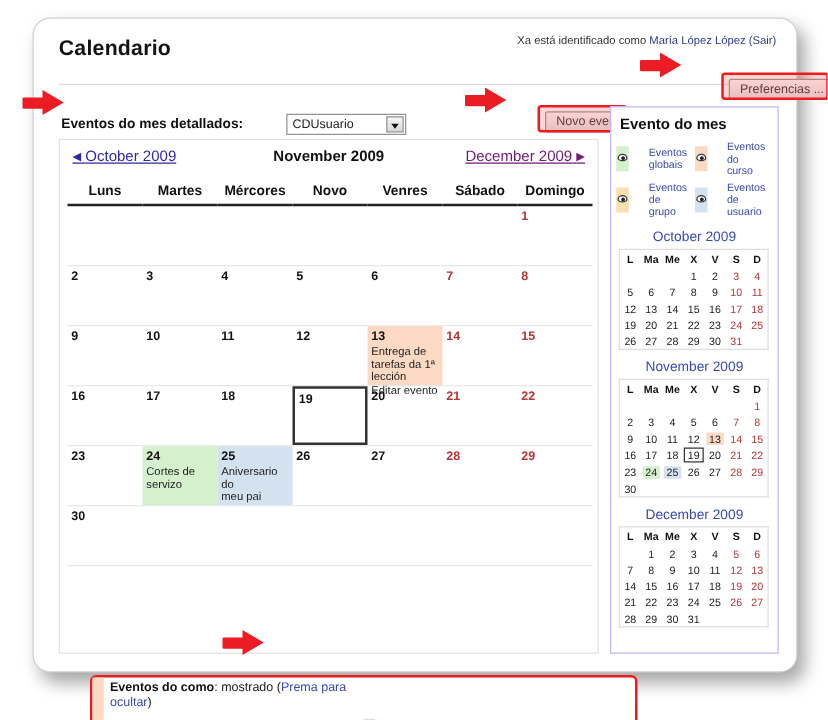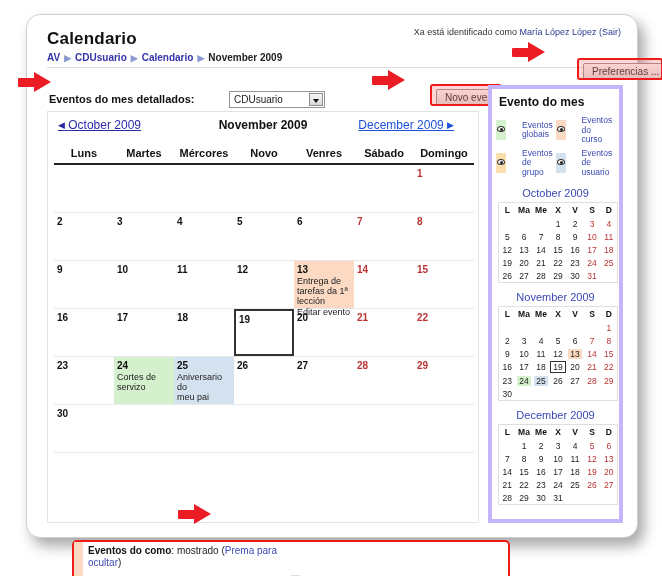--- a/index.html
+++ b/index.html
@@ -97,27 +97,27 @@
   
   .main{
     position:absolute;left:20px;top:96px;width:576px;height:412px;
   }
   .leftcol{
     position:absolute;left:0;top:0;width:432px;height:412px;
     border:1px solid #e2e2e2;box-sizing:border-box;background:#fff;
   }
   .rightcol{
     position:absolute;left:441px;top:-26px;width:135px;height:438px;
-    border:4px solid #c4b5fd;box-sizing:border-box;background:#fff;
+    border:1px solid #c4b5fd;box-sizing:border-box;background:#fff;
   }
 
   
   .monthnav{position:relative;height:24px;margin:4px 6px 0 6px;}
   .mprev{position:absolute;left:4px;top:2px;font-size:12px;color:#2a2aa8;white-space:nowrap;}
-  .mnext{position:absolute;right:18px;top:2px;font-size:12px;color:#1d4ed8;white-space:nowrap;text-decoration:underline;}
+  .mnext{position:absolute;right:4px;top:2px;font-size:12px;color:#701a75;white-space:nowrap;text-decoration:underline;}
   .mcur{
     position:absolute;left:0;right:0;top:2px;text-align:center;
     font-size:12px;font-weight:bold;color:#111;
   }
   .tri{font-size:9px;vertical-align:1px;}
 
   
   table.big{
     width:420px;margin:4px 6px 0 6px;border-collapse:collapse;table-layout:fixed;
   }
@@ -203,23 +203,20 @@
 <div class="page">
   <div class="card">
 
     <div class="page-title">Calendario</div>
 
     <div class="loginfo">
       <span>Xa está identificado como </span><a href="#">María López López</a>
       <a href="#">(Sair)</a>
     </div>
 
-    <div class="breadcrumb">
-      <a href="#">AV</a><span class="sep">▶</span><a href="#">CDUsuario</a><span class="sep">▶</span><a href="#">Calendario</a><span class="sep">▶</span><span class="cur">November 2009</span>
-    </div>
     <div class="hr"></div>
 
     <div class="toolbar-label">Eventos do mes detallados:</div>
 
     <div class="sel">
       <span class="txt">CDUsuario</span>
       <span class="arrowbox"></span>
     </div>
 
     <div class="btn btn-new">Novo evento</div>

